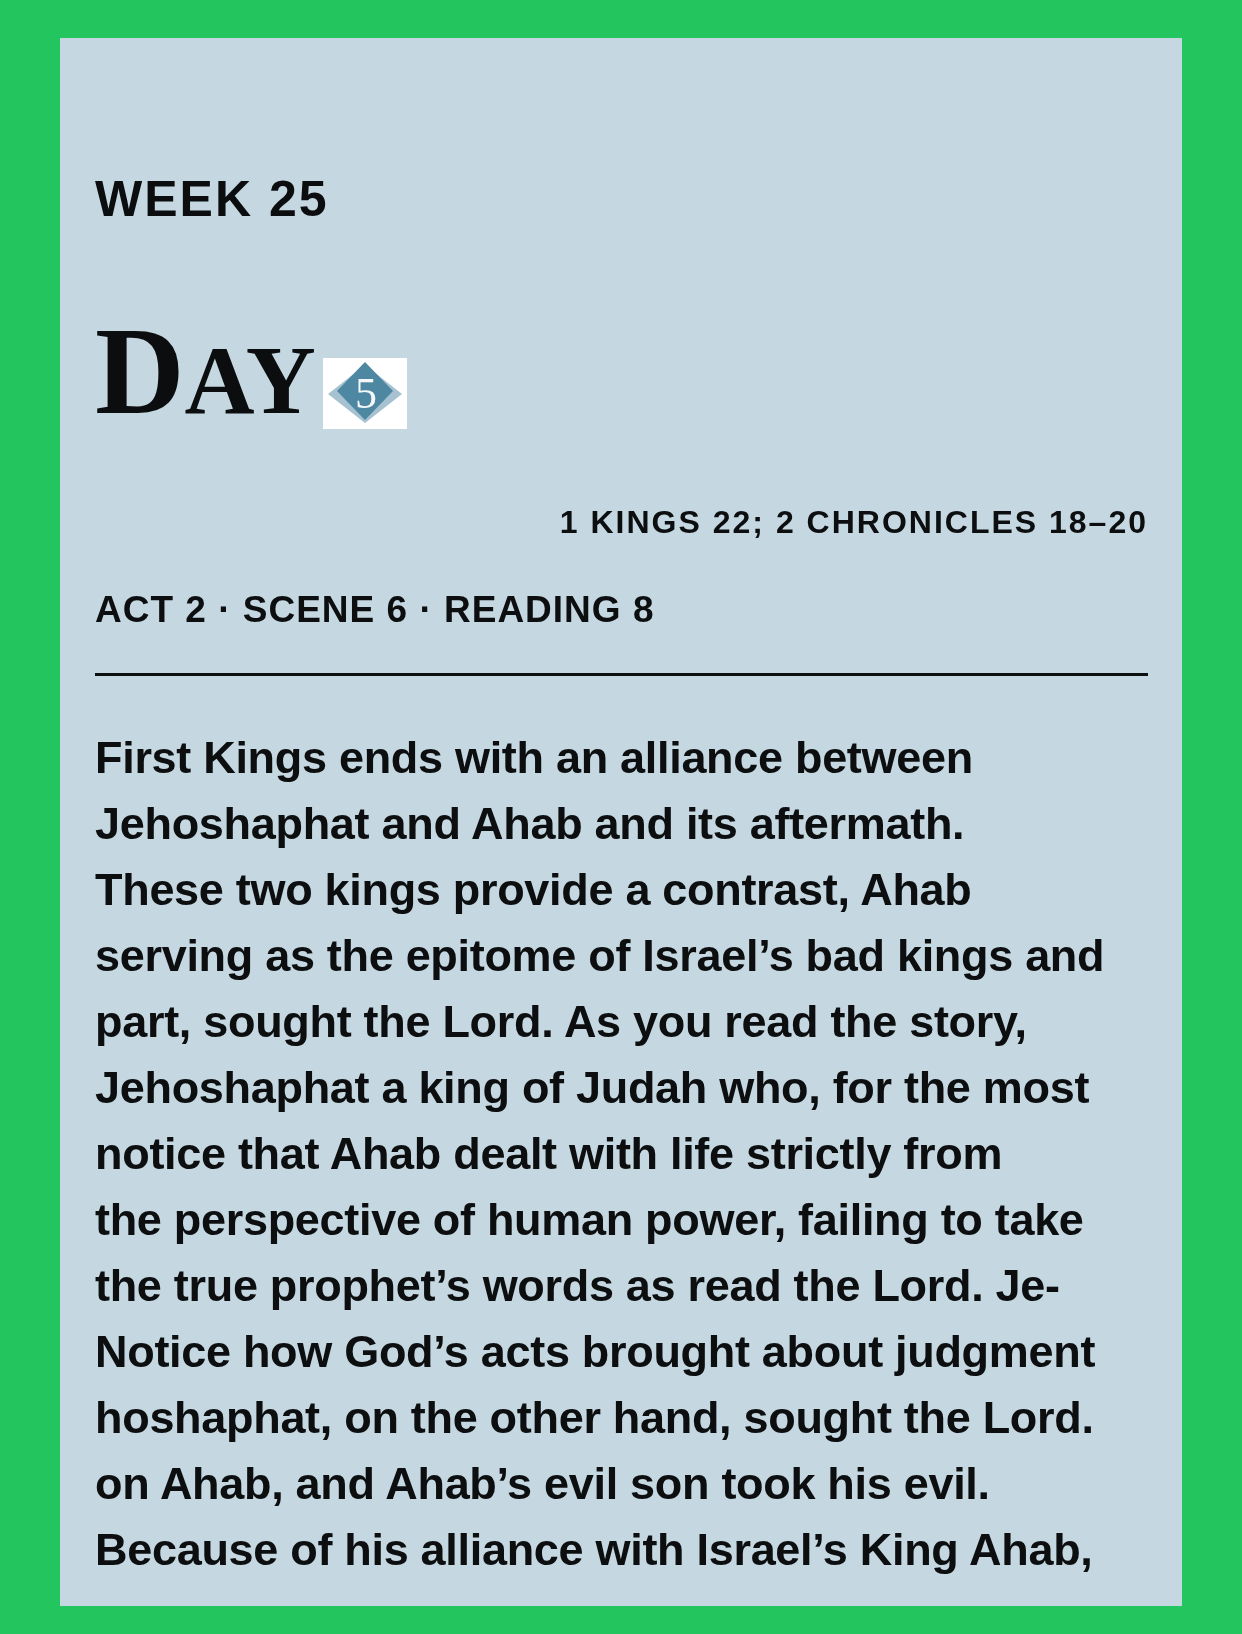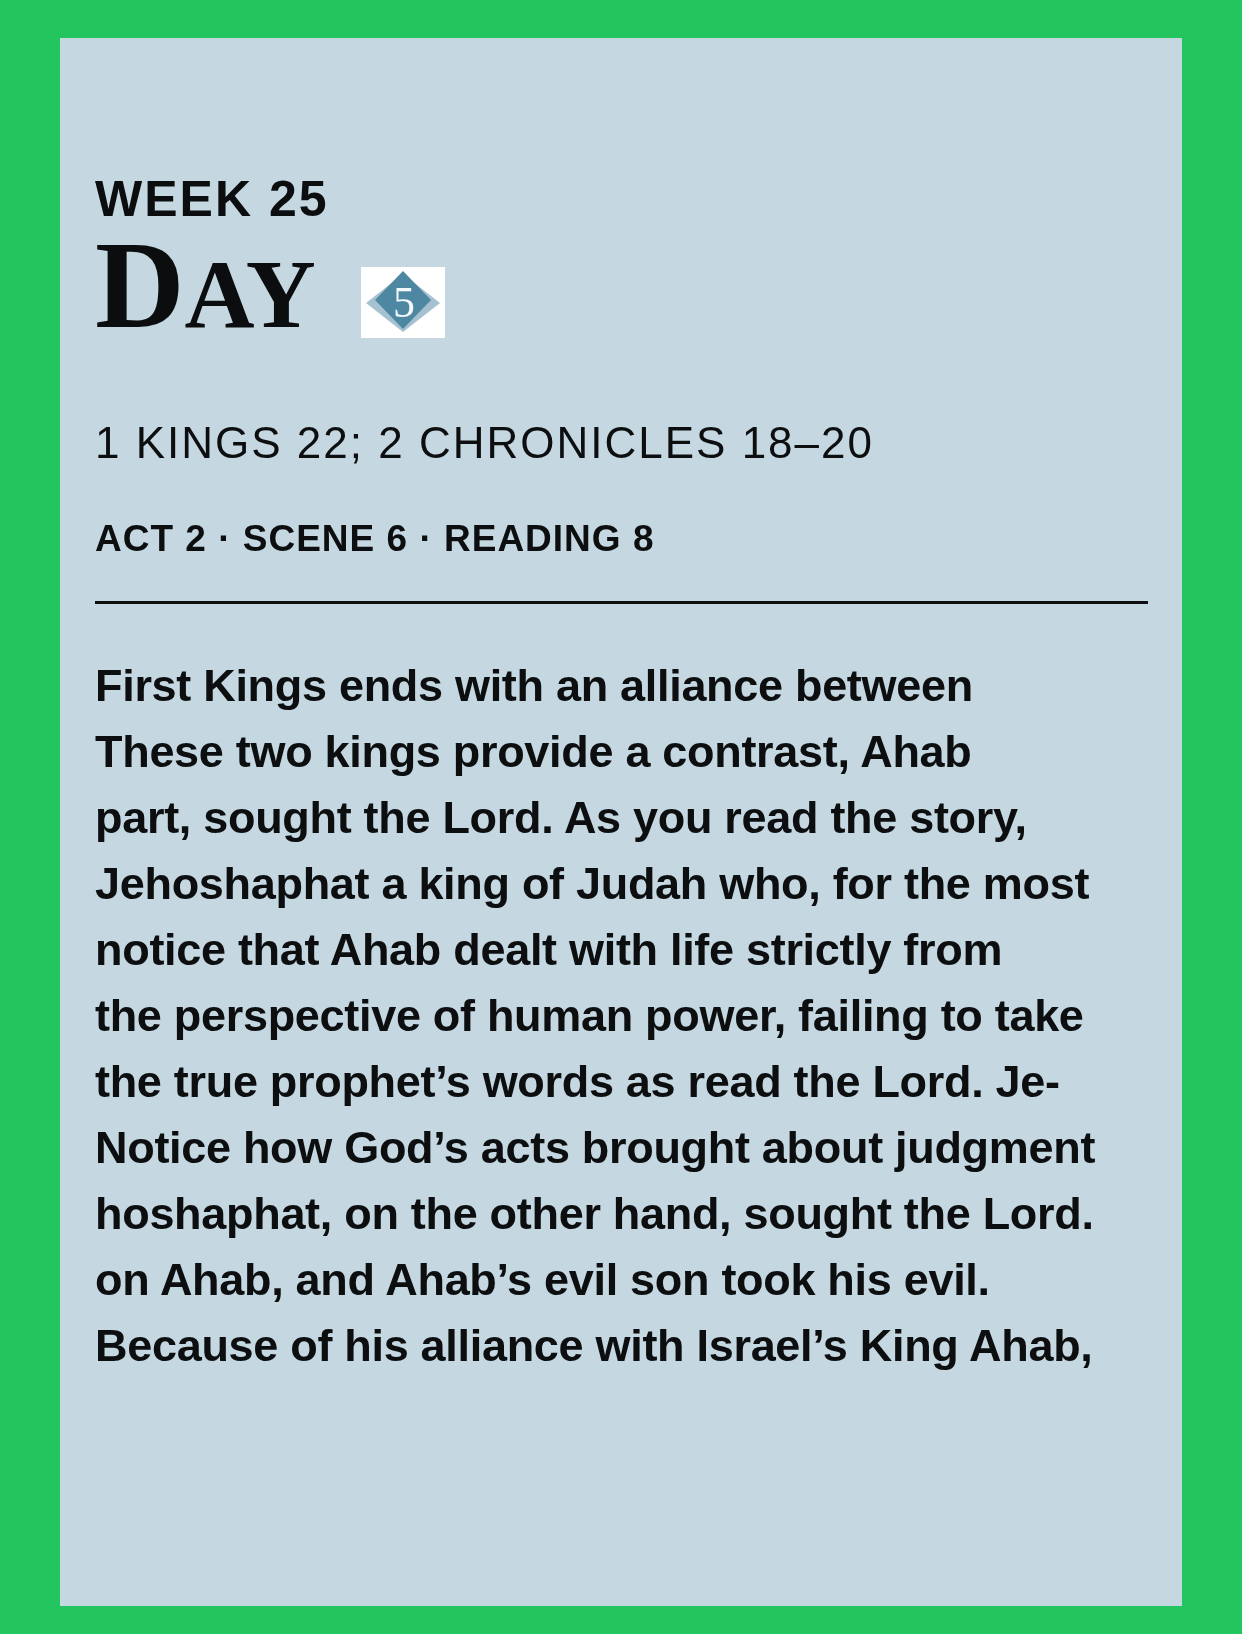--- a/index.html
+++ b/index.html
@@ -26,23 +26,23 @@
   .week {
     margin: 136px 0 0 0;
     font-size: 50px;
     font-weight: 700;
     letter-spacing: 2px;
     line-height: 1;
     color: #0b0d0e;
   }
   .day-row {
     display: flex;
-    align-items: flex-start;
+    align-items: center;
+    margin-top: 86px;
     height: 124px;
-    gap: 38px;
   }
   .day-word {
     font-family: "Liberation Serif", serif;
     font-weight: 700;
     line-height: 1;
     white-space: nowrap;
     color: #0b0d0e;
   }
   .day-cap { font-size: 124px; }
   .day-rest { font-size: 97px; }
@@ -53,25 +53,26 @@
     margin-top: 43px;
     flex: 0 0 auto;
   }
   .day-badge svg { display: block; width: 84px; height: 71px; }
   .badge-number {
     font-family: "Liberation Serif", serif;
     font-weight: 400;
   }
   .passage {
     margin: 69px 0 0 0;
-    font-size: 44px;
-    font-weight: 400;
+    font-size: 32px;
+    font-weight: 700;
     letter-spacing: 2px;
     line-height: 1.2;
     white-space: nowrap;
+    text-align: right;
   }
   .meta {
     margin: 47px 0 0 0;
     font-size: 37px;
     font-weight: 700;
     letter-spacing: 1px;
     line-height: 1.2;
     white-space: nowrap;
   }
   .rule {
@@ -112,21 +113,23 @@
       </div>
 
       <h1 class="passage">1 KINGS 22; 2 CHRONICLES 18–20</h1>
 
       <h3 class="meta">ACT 2 · SCENE 6 · READING 8</h3>
 
       <hr class="rule">
 
       <div class="body-text">
           <div class="line">First Kings ends with an alliance between</div>
+          <div class="line">Jehoshaphat and Ahab and its aftermath.</div>
           <div class="line">These two kings provide a contrast, Ahab</div>
+          <div class="line">serving as the epitome of Israel’s bad kings and</div>
           <div class="line">part, sought the Lord. As you read the story,</div>
           <div class="line">Jehoshaphat a king of Judah who, for the most</div>
           <div class="line">notice that Ahab dealt with life strictly from</div>
           <div class="line">the perspective of human power, failing to take</div>
           <div class="line">the true prophet’s words as read the Lord. Je-</div>
           <div class="line">Notice how God’s acts brought about judgment</div>
           <div class="line">hoshaphat, on the other hand, sought the Lord.</div>
           <div class="line">on Ahab, and Ahab’s evil son took his evil.</div>
           <div class="line">Because of his alliance with Israel’s King Ahab,</div>
         </div>

